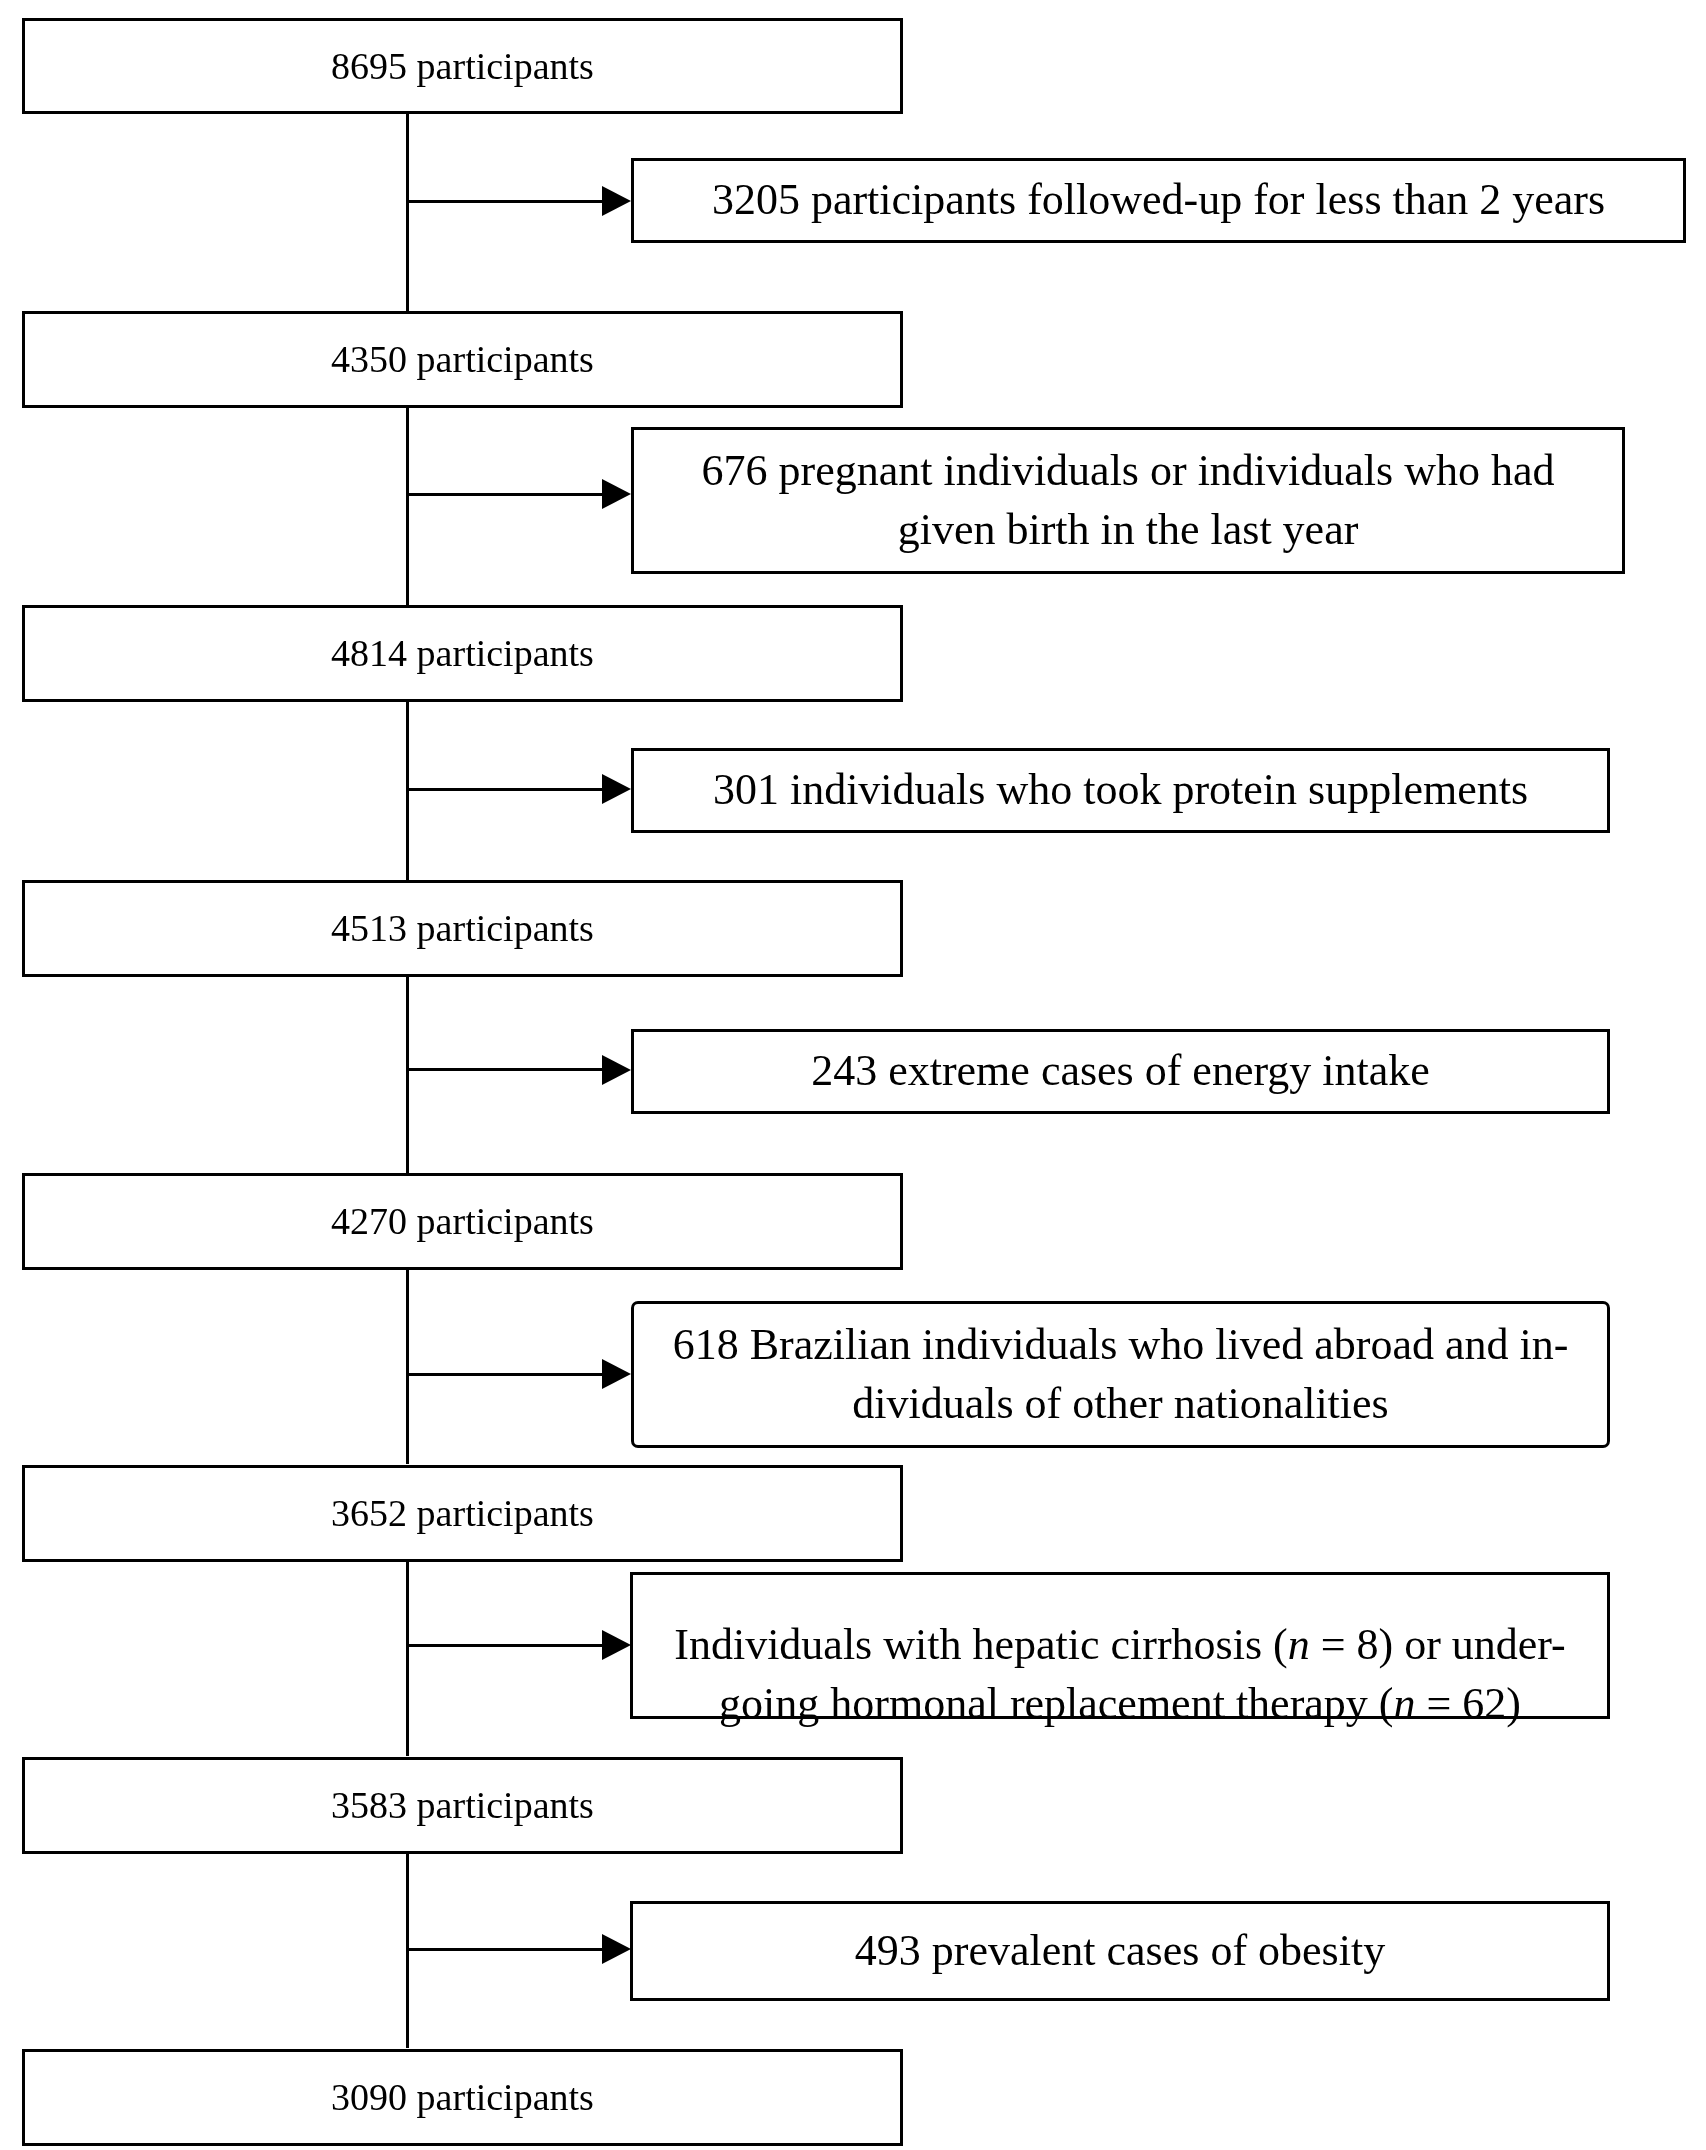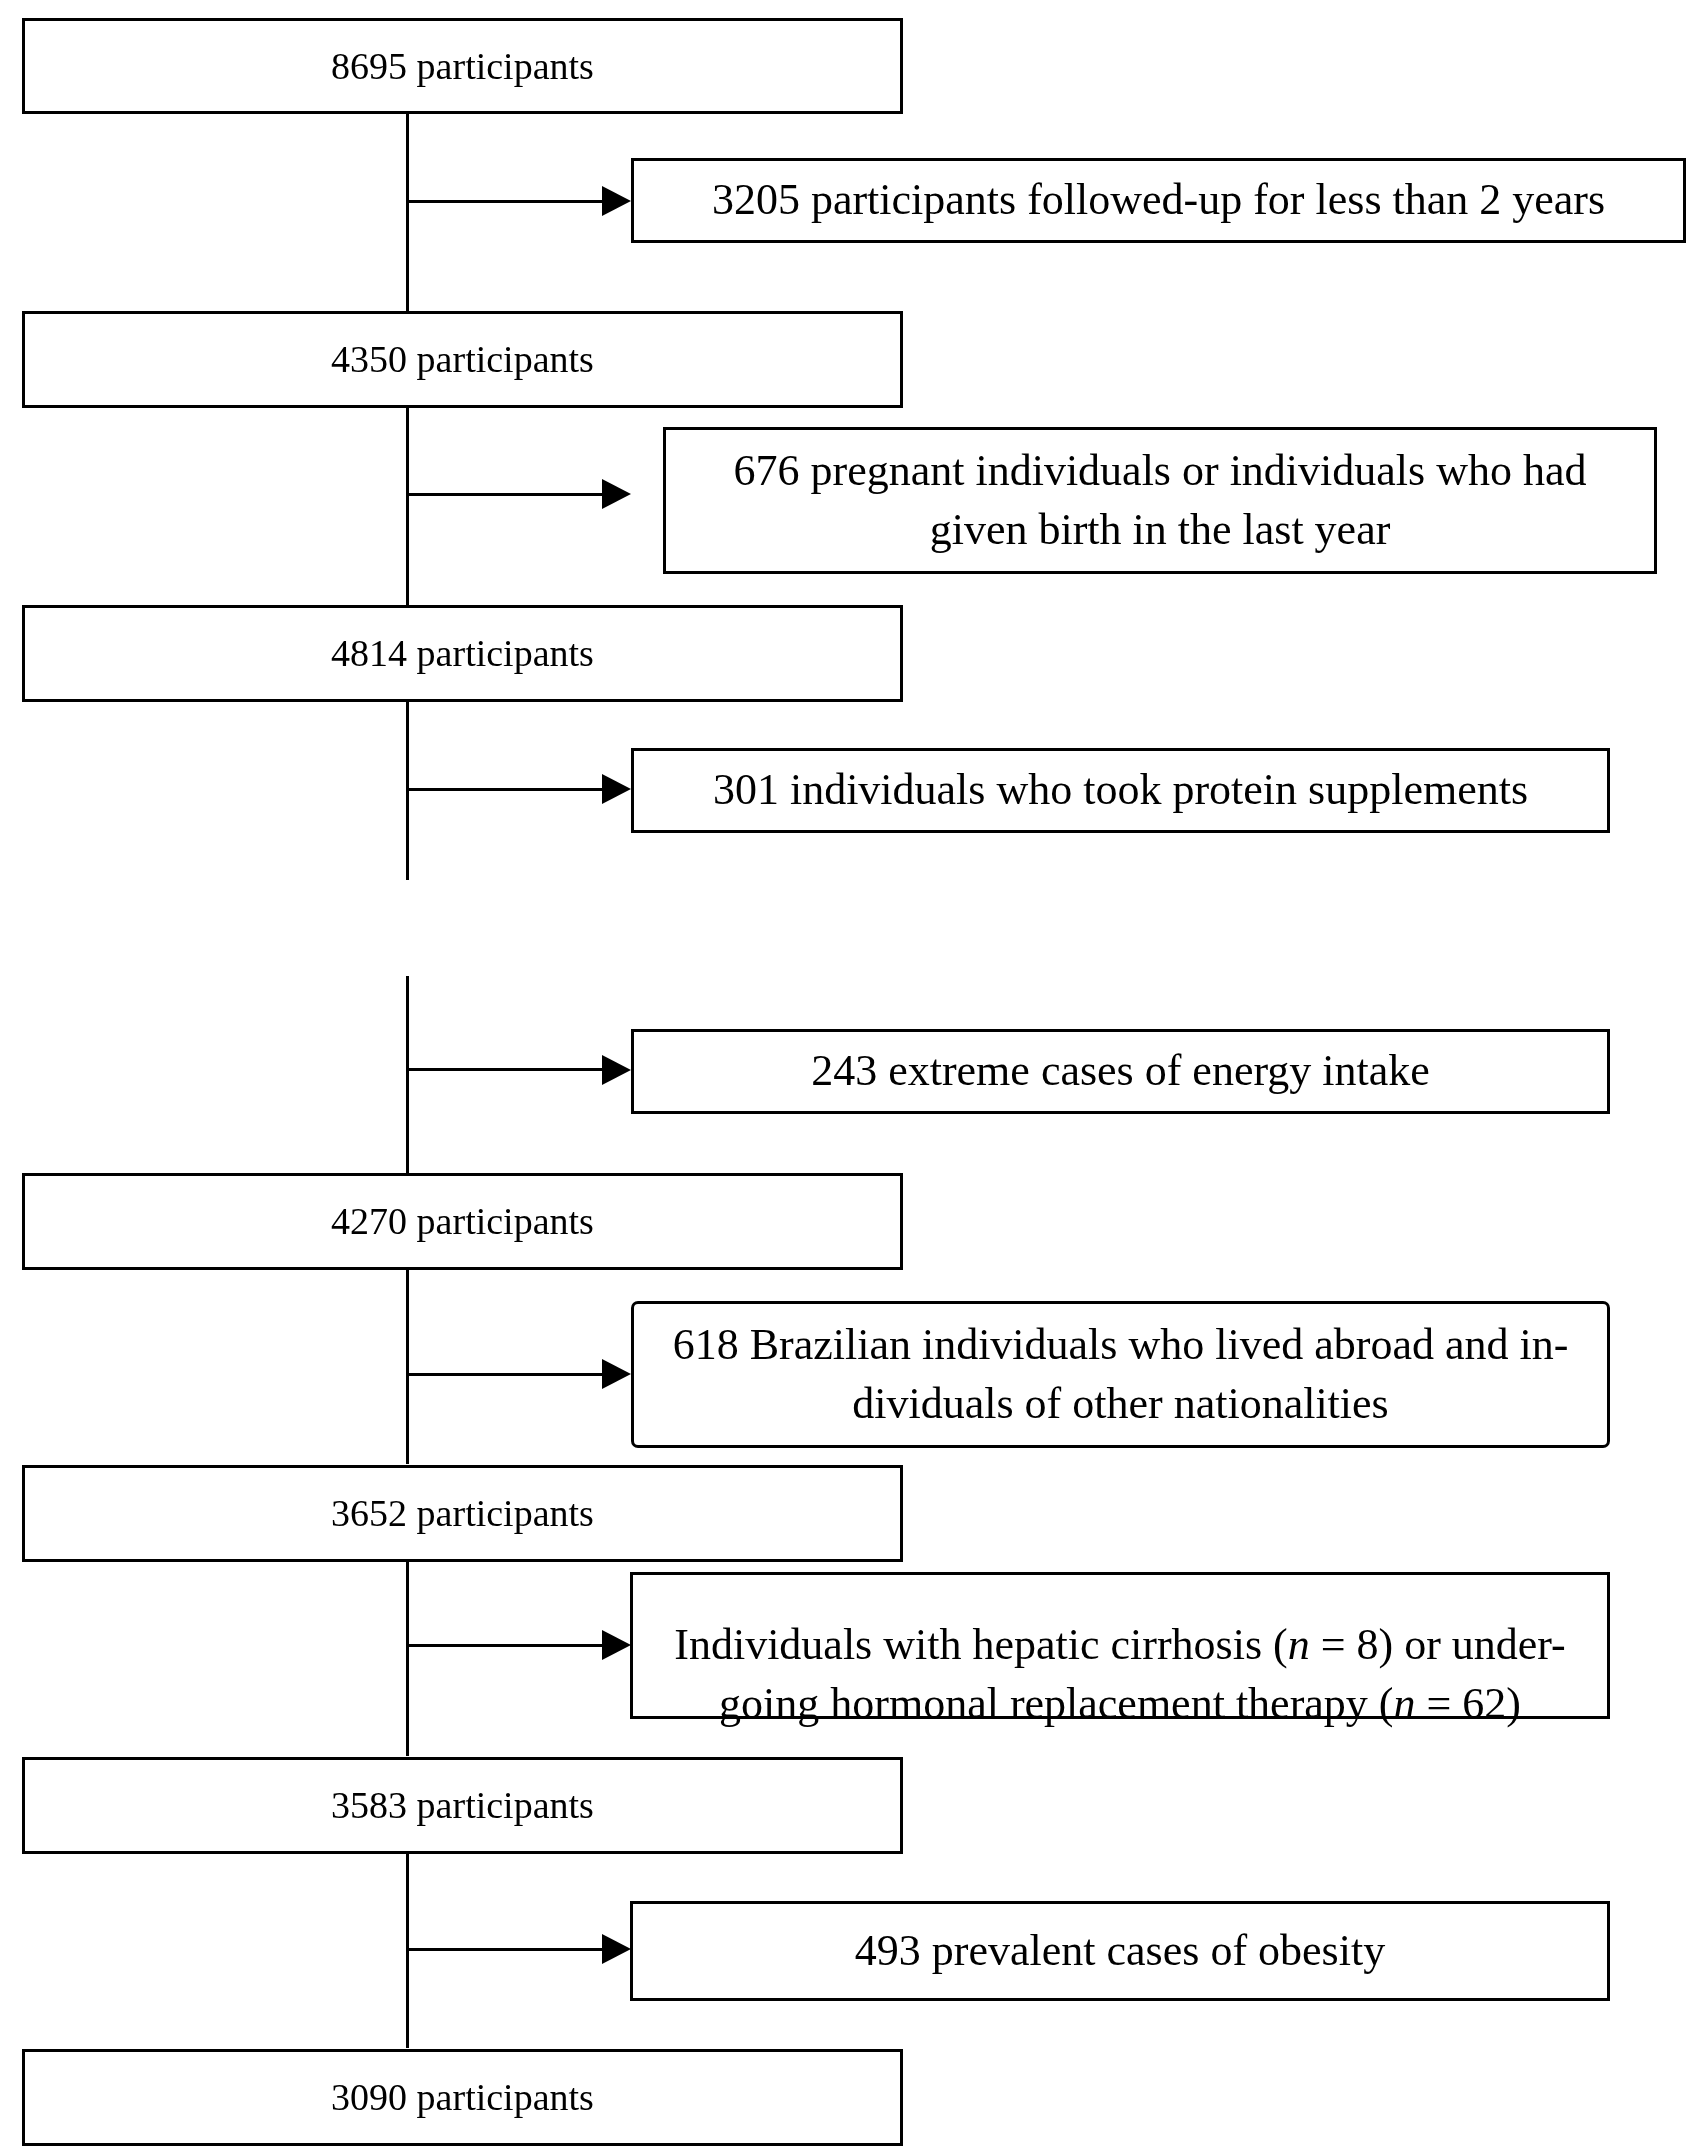--- a/index.html
+++ b/index.html
@@ -99,20 +99,23 @@
   </div>
 
   <div class="box left" style="left:22px; top:311px; width:881px; height:97px;">
     <span class="box-text">4350 participants</span>
   </div>
 
   <div class="box left" style="left:22px; top:605px; width:881px; height:97px;">
     <span class="box-text">4814 participants</span>
   </div>
 
+  <div class="box left" style="left:22px; top:880px; width:881px; height:97px;">
+    <span class="box-text">4513 participants</span>
+  </div>
 
   <div class="box left" style="left:22px; top:1173px; width:881px; height:97px;">
     <span class="box-text">4270 participants</span>
   </div>
 
   <div class="box left" style="left:22px; top:1465px; width:881px; height:97px;">
     <span class="box-text">3652 participants</span>
   </div>
 
   <div class="box left" style="left:22px; top:1757px; width:881px; height:97px;">
@@ -120,21 +123,21 @@
   </div>
 
   <div class="box left" style="left:22px; top:2049px; width:881px; height:97px;">
     <span class="box-text">3090 participants</span>
   </div>
 
   <div class="box right" style="left:631px; top:158px; width:1055px; height:85px;">
     <span class="box-text">3205 participants followed-up for less than 2 years</span>
   </div>
 
-  <div class="box right" style="left:631px; top:427px; width:994px; height:147px;margin-left:32px;">
+  <div class="box right" style="left:631px; top:427px; width:994px; height:147px;">
     <span class="box-text">676 pregnant individuals or individuals who had
 given birth in the last year</span>
   </div>
 
   <div class="box right" style="left:631px; top:748px; width:979px; height:85px;">
     <span class="box-text">301 individuals who took protein supplements</span>
   </div>
 
   <div class="box right" style="left:631px; top:1029px; width:979px; height:85px;">
     <span class="box-text">243 extreme cases of energy intake</span>

